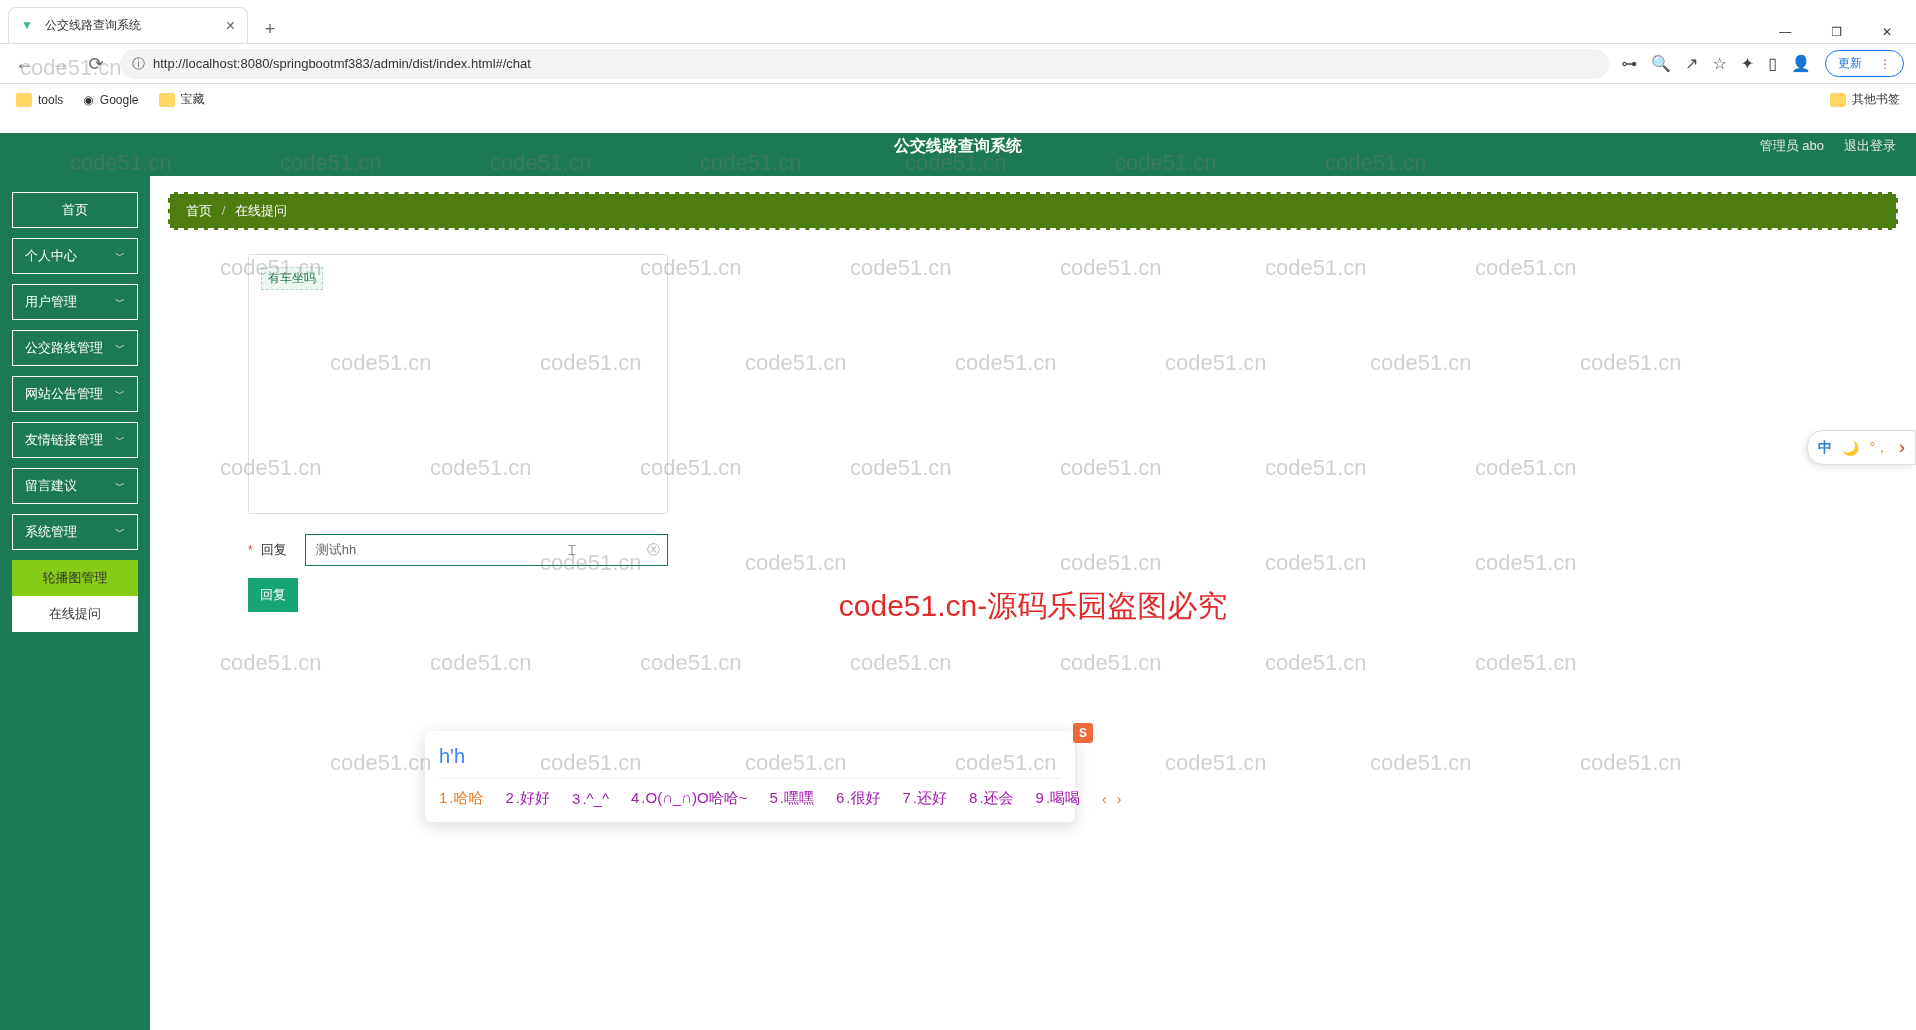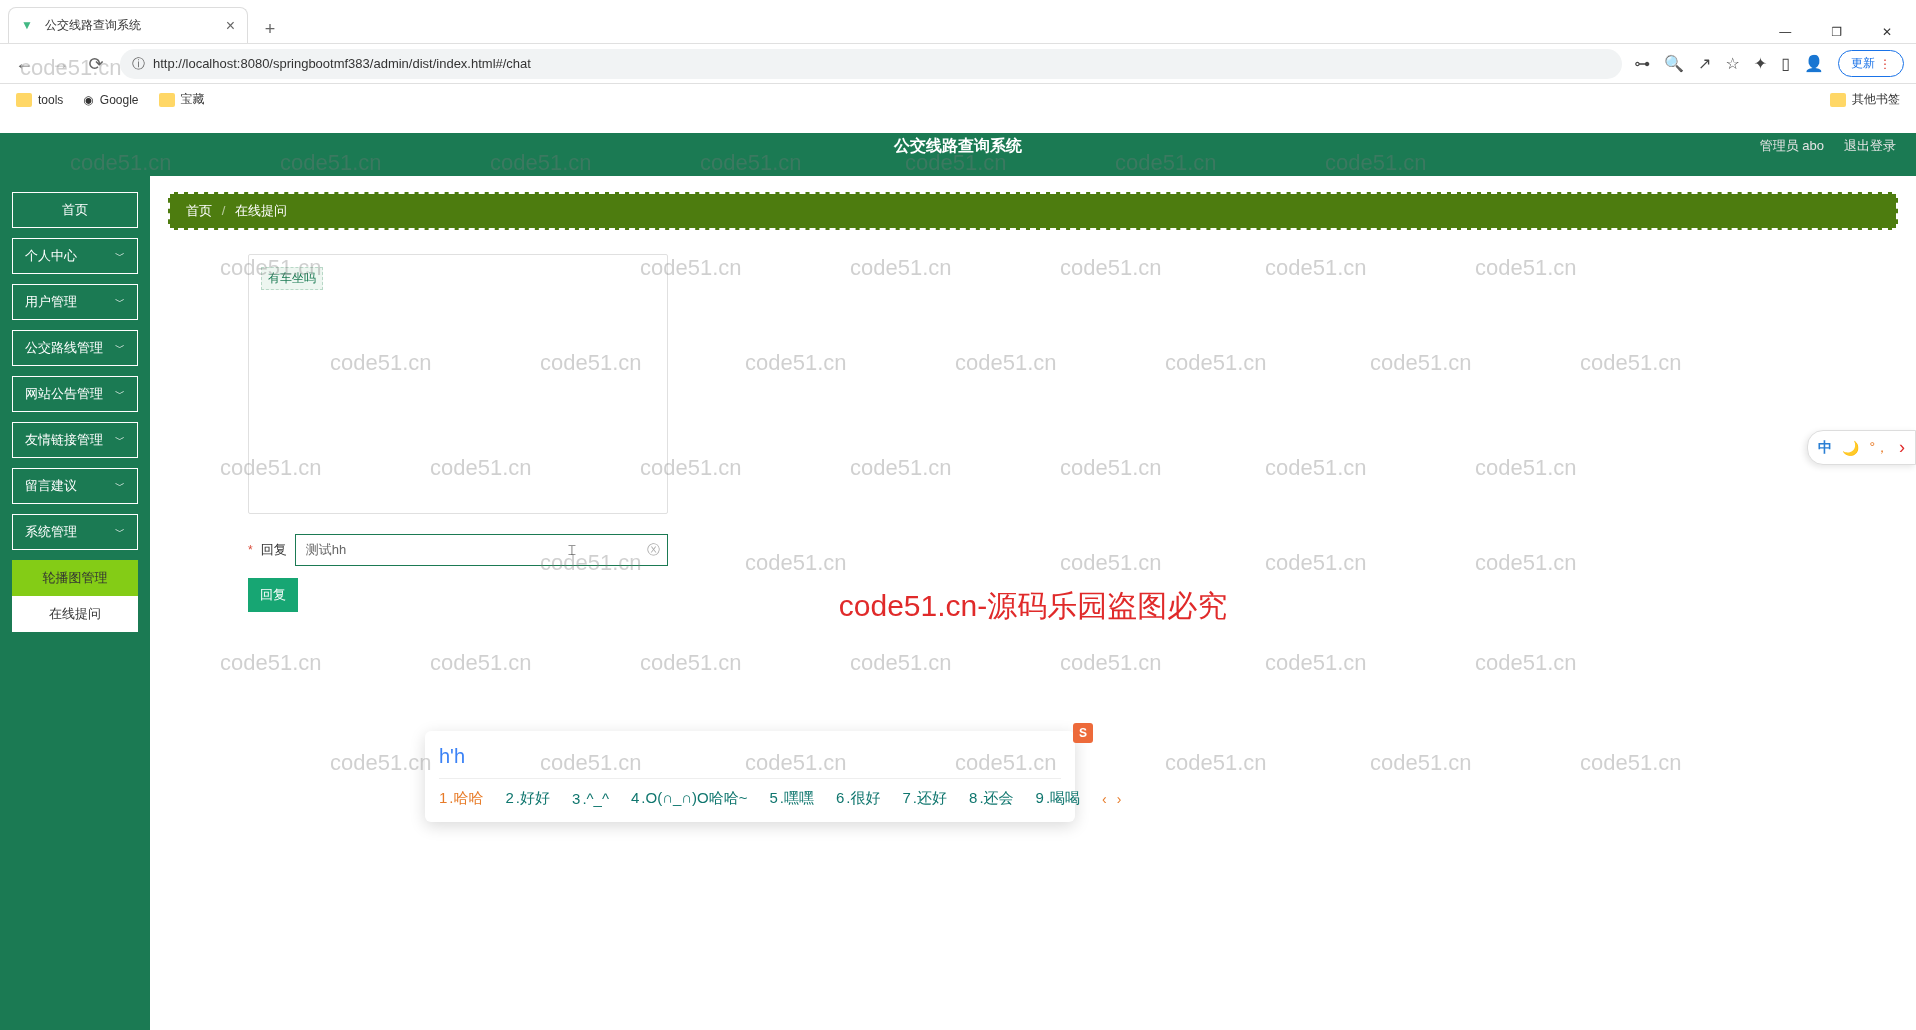--- a/index.html
+++ b/index.html
@@ -9,21 +9,21 @@
 .tab .favicon{width:16px;height:16px;margin-right:8px;color:#42b883;}
 .tab .close{margin-left:auto;color:#666;font-size:16px;}
 .new-tab{width:28px;height:28px;display:flex;align-items:center;justify-content:center;font-size:18px;color:#666;margin-left:8px;cursor:pointer;}
 .window-controls{margin-left:auto;display:flex;gap:24px;padding-right:16px;color:#333;font-size:12px;}
 .window-controls span{padding:4px 8px;}
 .addr-bar{height:40px;display:flex;align-items:center;padding:0 12px;gap:12px;border-bottom:1px solid #e0e0e0;}
 .nav-btn{width:24px;height:24px;color:#666;font-size:18px;display:flex;align-items:center;justify-content:center;}
 .url-box{flex:1;height:30px;display:flex;align-items:center;padding:0 12px;border-radius:15px;background:#f1f3f4;font-size:13px;color:#333;}
 .url-box .info{margin-right:8px;color:#666;}
 .browser-actions{display:flex;gap:14px;align-items:center;color:#444;}
-.update-btn{border:1px solid #1a73e8;color:#1a73e8;border-radius:14px;padding:4px 12px;font-size:12px;display:flex;align-items:center;gap:4px;}
+.update-btn{border:1px solid #1a73e8;color:#1a73e8;border-radius:14px;padding:4px 12px;font-size:12px;display:flex;align-items:center;gap:17px;}
 .bookmarks-bar{height:32px;display:flex;align-items:center;padding:0 16px;gap:20px;font-size:12px;color:#333;border-bottom:1px solid #e5e5e5;}
 .bookmark{display:flex;align-items:center;gap:6px;cursor:pointer;}
 .bm-folder{width:16px;height:14px;background:#ffd766;border-radius:2px;}
 .bookmarks-right{margin-left:auto;}
 .app-header{height:60px;background:#1b7a53;position:relative;color:#fff;display:flex;align-items:center;}
 .scallop{position:absolute;top:-1px;left:0;right:0;height:18px;background:#fff;}
 .scallop::after{content:"";position:absolute;bottom:-12px;left:0;right:0;height:24px;background:radial-gradient(circle at 12px 0,#fff 12px,transparent 12px);background-size:24px 24px;background-repeat:repeat-x;}
 .app-title{margin:0 auto;font-size:16px;font-weight:bold;z-index:1;}
 .header-right{position:absolute;right:20px;display:flex;gap:20px;font-size:13px;}
 .header-right a{color:#e5e5e5;text-decoration:none;cursor:pointer;}
@@ -37,29 +37,29 @@
 .submenu-item.active{background:#fff;}
 .content{flex:1;padding:16px 18px;position:relative;overflow:hidden;}
 .breadcrumb{border:2px dashed #fff;background:#4d7c0f;color:#fff;padding:8px 16px;font-size:13px;border-radius:2px;}
 .breadcrumb .sep{margin:0 6px;color:rgba(255,255,255,0.6);}
 .chatbox{margin:24px auto 0;width:420px;}
 .msgpanel{border:1px solid #e0e0e0;height:260px;border-radius:2px;position:relative;padding:12px;overflow-y:scroll;}
 .msg{font-size:12px;color:#1b7a53;border:1px dashed #b8d8c7;padding:2px 6px;display:inline-block;background:#edf6f0;}
 .reply-row{display:flex;align-items:center;margin-top:20px;gap:8px;}
 .req{color:#d94b3a;font-size:12px;}
 .lbl{font-size:13px;color:#333;}
-.reply-input{flex:1;height:32px;border:1px solid #1b7a53;padding:0 28px 0 10px;font-size:13px;outline:none;color:#666;}
+.reply-input{flex:1;height:32px;border:1px solid #1b7a53;padding:0 28px 0 10px;font-size:13px;outline:none;color:#666;margin-left:10px;}
 .reply-input-wrap{position:relative;flex:1;display:flex;}
 .clear-ic{position:absolute;right:8px;top:50%;transform:translateY(-50%);color:#aaa;font-size:13px;cursor:pointer;}
 .cursor-ic{position:absolute;left:273px;top:50%;transform:translateY(-50%);color:#333;font-size:14px;}
 .reply-btn{margin-top:12px;background:#17a673;color:#fff;border:none;height:34px;width:50px;font-size:13px;cursor:pointer;}
 .ime{position:absolute;left:275px;top:555px;width:650px;background:#fff;box-shadow:0 4px 16px rgba(0,0,0,0.15);border-radius:6px;padding:10px 14px 14px;}
 .ime-input{font-size:20px;color:#3b82f6;padding:4px 0 10px;border-bottom:1px solid #eee;}
 .ime-cands{display:flex;gap:22px;padding-top:10px;font-size:15px;align-items:center;}
-.cand{color:#0f766e;cursor:pointer;white-space:nowrap;}
+.cand{color:#a21caf;cursor:pointer;white-space:nowrap;}
 .cand.first{color:#e77b28;}
 .cand .num{margin-right:2px;}
 .ime-nav{margin-left:auto;display:flex;gap:10px;color:#e77b28;font-size:14px;}
 .ime-logo{position:absolute;right:-18px;top:-8px;width:20px;height:20px;background:#ed6a3a;color:#fff;font-weight:bold;font-size:12px;display:flex;align-items:center;justify-content:center;border-radius:3px;}
 .watermark{position:absolute;color:rgba(120,120,120,0.35);font-size:22px;pointer-events:none;z-index:0;}
 .wm-red{position:absolute;left:50%;top:410px;transform:translateX(-50%);color:#e02a2a;font-size:30px;font-weight:500;pointer-events:none;}
 .side-widget{position:fixed;right:0;top:430px;background:#fff;border:1px solid #ddd;border-radius:16px 0 0 16px;padding:6px 10px;display:flex;gap:10px;align-items:center;font-size:14px;box-shadow:-2px 2px 6px rgba(0,0,0,0.1);}
 .side-widget .zh{color:#2a7fd4;font-weight:bold;}
 .side-widget .moon{color:#1b7a53;}
 .side-widget .comma{color:#e77b28;}

